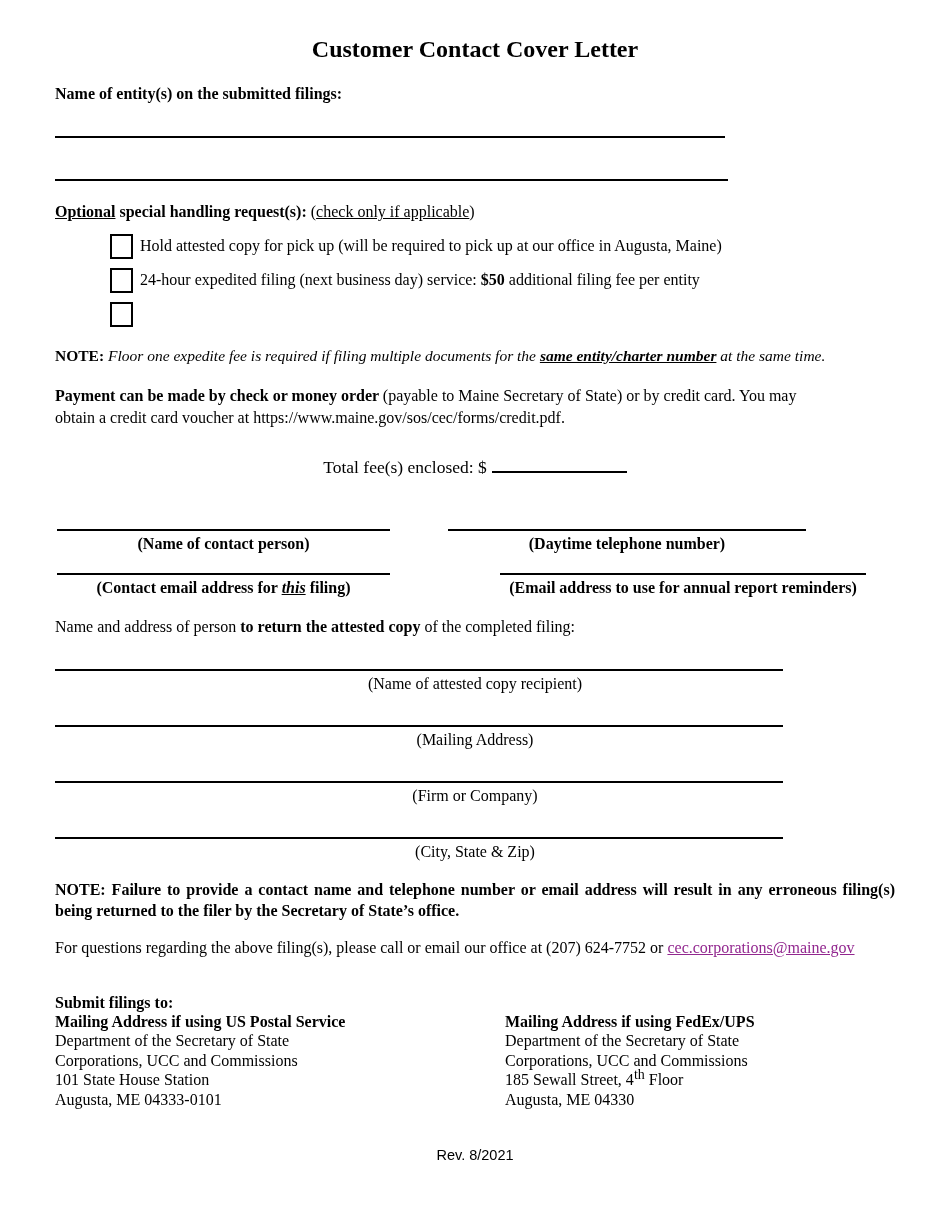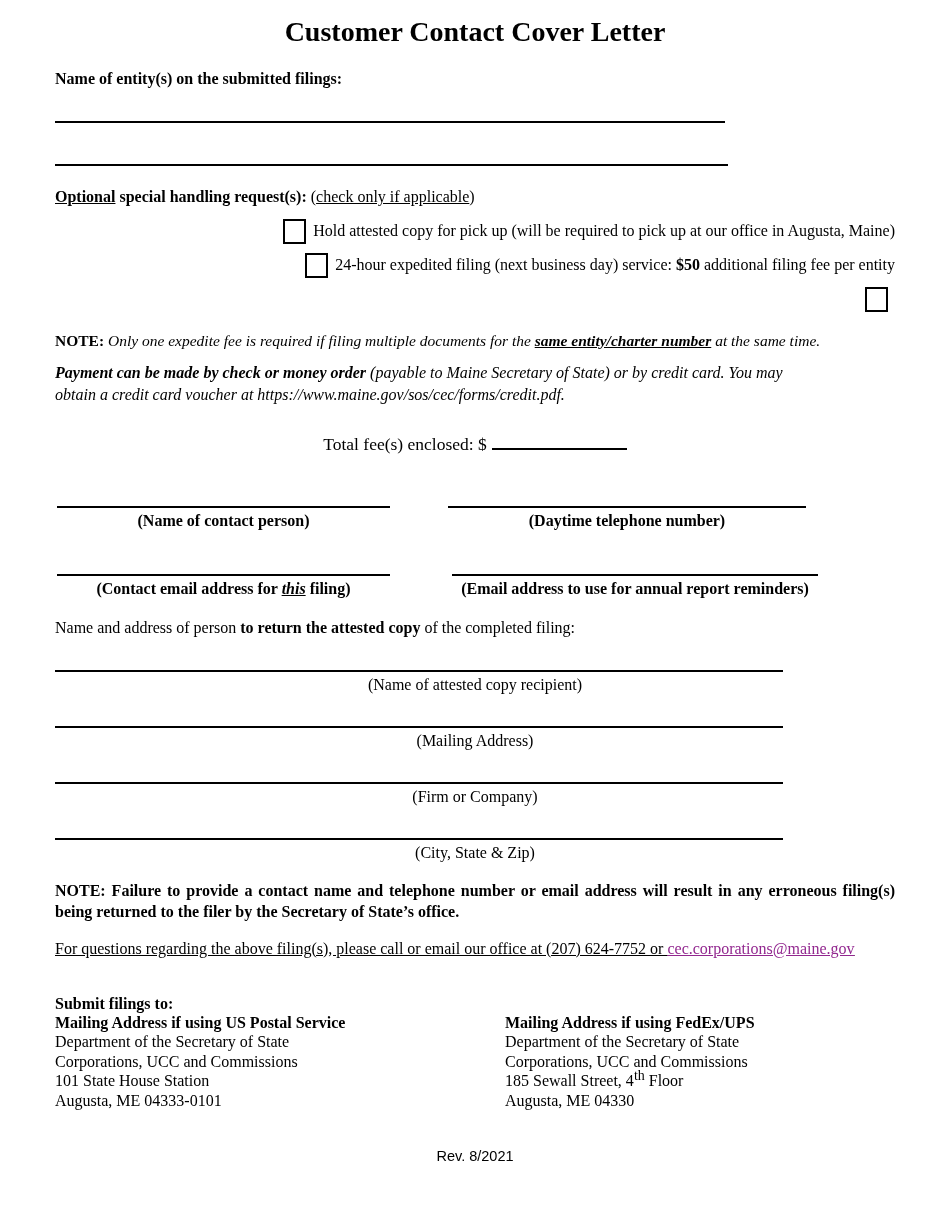--- a/index.html
+++ b/index.html
@@ -10,63 +10,63 @@
     padding: 0 55px;
     font-family: "Liberation Serif", serif;
     font-size: 16px;
     position: relative;
     overflow: hidden;
   }
   .b { font-weight: bold; }
   .it { font-style: italic; }
   .ul { text-decoration: underline; }
 
-  .title { padding-top: 16px; font-size: 28px; font-weight: bold; text-align: center; }
+  .title { padding-top: 36px; font-size: 24px; font-weight: bold; text-align: center; }
 
   .entity-label { margin-top: 22px; font-weight: bold; }
 
   .blank { border-bottom: 2px solid #000; height: 0; }
   .entity-line1 { margin-top: 33px; width: 670px; }
   .entity-line2 { margin-top: 41px; width: 673px; }
 
   .optional-heading { margin-top: 22px; font-size: 16px; }
   .optional-heading .head { font-weight: bold; }
 
   .cb-rows { margin-top: 8px; }
-  .cb-row { display: flex; align-items: center; height: 34px; margin-left: 55px; justify-content: flex-end; }
+  .cb-row { display: flex; align-items: center; height: 34px; margin-left: 55px; }
   .cb { width: 23px; height: 25px; border: 2px solid #000; margin-right: 7px; flex: none; background: #fff; }
 
   .note1 { margin-top: 16px; white-space: nowrap; font-size: 15.5px; }
 
-  .para { margin-top: 12px; line-height: 22px; font-style: italic; }
+  .para { margin-top: 20px; line-height: 22px; }
 
   .total-row { margin-top: 26px; text-align: center; font-size: 17.5px; }
   .total-blank { display: inline-block; width: 135px; border-bottom: 2px solid #000; height: 1em; margin-left: 5px; }
 
   .cgrid { margin-top: 51px; }
   .crow { display: flex; }
-  .crow2 { margin-top: 44px; }
+  .crow2 { margin-top: 20px; gap: 48px; }
   .ccell { flex: none; }
   .ccell .blank { width: 100%; }
   .cell-l { width: 333px; margin-left: 2px; }
   .cell-r { width: 358px; margin-left: 58px; }
   .cell-r2 { width: 390px; margin-left: 50px; }
   .cell-r2 .blank { width: 366px; margin: 0 auto; }
   .cap { text-align: center; margin-top: 4px; }
   .cap-b { font-weight: bold; white-space: nowrap; }
 
   .attested-intro { margin-top: 21px; }
   .field { margin-top: 32px; }
   .field-first { margin-top: 33px; }
   .field .blank { width: 728px; }
   .field .cap { text-align: center; margin-top: 4px; }
 
   .note2 { margin-top: 18px; font-weight: bold; text-align: justify; line-height: 21px; }
 
-  .questions { margin-top: 18px; white-space: nowrap; text-decoration: underline; }
+  .questions { margin-top: 18px; white-space: nowrap; }
   .maillink { color: #92278f; text-decoration: underline; cursor: pointer; }
 
   .submit { margin-top: 37px; }
   .sub-cols { display: flex; line-height: 19.5px; }
   .sub-col-l { width: 450px; flex: none; }
   .sub-col-r { flex: 1; }
   sup { font-size: 14px; line-height: 0; vertical-align: super; }
 
   .rev { margin-top: 38px; font-family: "Liberation Sans", sans-serif; font-size: 14.5px; text-align: center; }
 </style>
@@ -90,21 +90,21 @@
     </div>
     <div class="cb-row">
       <span class="cb"></span>
       <span><span>24-hour expedited filing (next business day) service: </span><span class="b">$50</span><span> additional filing fee per entity</span></span>
     </div>
     <div class="cb-row">
       <span class="cb"></span>
     </div>
   </div>
 
-  <div class="note1"><span class="b">NOTE: </span><span class="it"><span>Only one expedite fee is required if filing multiple documents for the </span><span class="b ul">same entity/charter number</span><span> at the same time.</span></span></div>
+  <div class="note1"><span class="b">NOTE: </span><span class="it"><span>Floor one expedite fee is required if filing multiple documents for the </span><span class="b ul">same entity/charter number</span><span> at the same time.</span></span></div>
 
   <div class="para">
     <div><span class="b">Payment can be made by check or money order </span><span>(payable to Maine Secretary of State) or by credit card. You may</span></div>
     <div>obtain a credit card voucher at https://www.maine.gov/sos/cec/forms/credit.pdf.</div>
   </div>
 
   <div class="total-row">
     <span>Total fee(s) enclosed: $</span><span class="total-blank"></span>
   </div>
 

